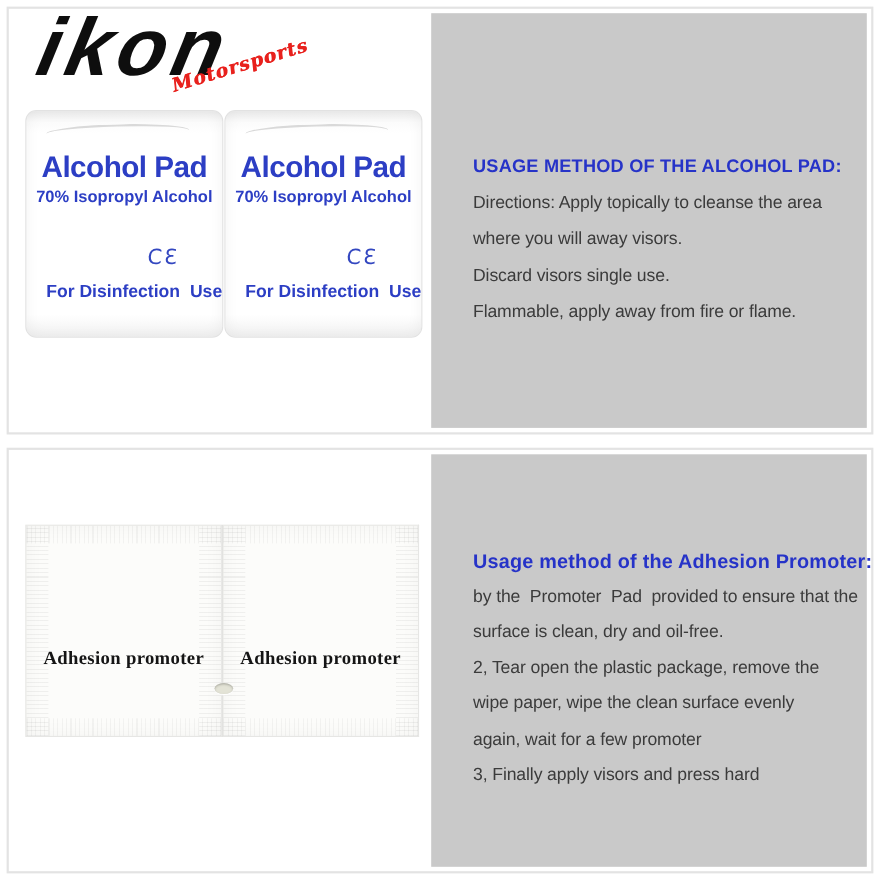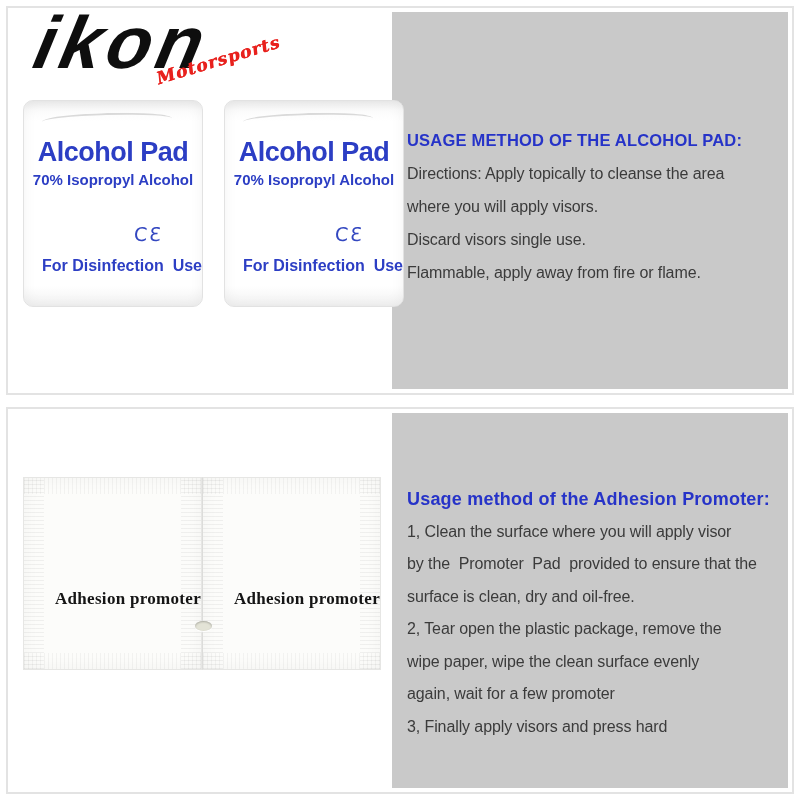--- a/index.html
+++ b/index.html
@@ -26,21 +26,21 @@
     color:#0e0e0e;line-height:1;
   }
   .logo-sub{
     position:absolute;left:122px;top:40px;
     font-family:"DejaVu Serif",serif;font-style:italic;font-weight:bold;
     font-size:17px;color:#e8211d;letter-spacing:1px;
     transform:rotate(-17deg);text-shadow:0.5px 0 0 #e8211d;
     white-space:nowrap;
   }
   
-  .packets-row-top{position:absolute;left:15px;top:92px;display:flex;gap:21px;}
+  .packets-row-top{position:absolute;left:15px;top:92px;display:flex;gap:1px;}
   .packet-alcohol{
     position:relative;width:180px;height:207px;box-sizing:border-box;
     border:1px solid #e2e2e2;border-radius:10px;
     background:
       linear-gradient(180deg,#ededed 0,#fbfbfb 10px,#ffffff 20px,#ffffff 185px,#f1f1f1 100%);
     box-shadow:inset 0 0 14px rgba(0,0,0,0.05);
   }
   .packet-crease{
     position:absolute;left:18px;top:12px;width:130px;height:12px;
     border-top:2px solid #d9d9d9;border-radius:50%;
@@ -57,21 +57,21 @@
   .packet-alcohol .p-ce{
     position:absolute;left:62%;top:122px;
     font-size:19px;color:#3347c0;letter-spacing:2px;
     font-family:"DejaVu Sans",sans-serif;transform:skewX(-4deg);
   }
   .packet-alcohol .p-foot{
     position:absolute;left:0;right:0;top:156px;text-align:right;
     font-size:16px;font-weight:bold;color:#2c3ec4;white-space:pre;
   }
   
-  .panel-text{position:absolute;left:15px;color:#3b3b3b;}
+  .panel-text{position:absolute;left:38px;color:#3b3b3b;margin-top:11px;}
   .panel-text-top{top:112px;line-height:33px;font-size:16px;}
   .panel-text-bottom{top:70px;line-height:32.5px;font-size:16px;}
   .panel-heading{color:#2633c8;font-weight:bold;letter-spacing:0.2px;white-space:nowrap;}
   .panel-heading-top{font-size:16.5px;}
   .panel-heading-bottom{font-size:18px;}
   .panel-line{white-space:pre;letter-spacing:-0.1px;}
   
   .packets-row-bottom{position:absolute;left:15px;top:68px;display:flex;}
   .packet-adhesion{
     position:relative;width:179px;height:193px;box-sizing:border-box;
@@ -79,21 +79,21 @@
     background:
       repeating-linear-gradient(0deg,rgba(0,0,0,0.05) 0 1px,rgba(255,255,255,0) 1px 4px) left/20px 100% no-repeat,
       repeating-linear-gradient(0deg,rgba(0,0,0,0.05) 0 1px,rgba(255,255,255,0) 1px 4px) right/20px 100% no-repeat,
       repeating-linear-gradient(90deg,rgba(0,0,0,0.04) 0 1px,rgba(255,255,255,0) 1px 4px) top/100% 16px no-repeat,
       repeating-linear-gradient(90deg,rgba(0,0,0,0.04) 0 1px,rgba(255,255,255,0) 1px 4px) bottom/100% 16px no-repeat,
       #fcfcfa;
     box-shadow:inset 0 0 18px rgba(0,0,0,0.04);
   }
   .packet-adhesion.right{border-left:1px solid #dcdcda;}
   .packet-adhesion .p-label{
-    position:absolute;left:0;right:0;top:111px;text-align:right;
+    position:absolute;left:0;right:0;top:111px;text-align:center;
     font-family:"Liberation Serif",serif;font-weight:bold;
     font-size:17px;color:#151515;letter-spacing:0.3px;
   }
   .seam-notch{
     position:absolute;left:187px;top:212px;width:17px;height:10px;
     background:#e3e3d6;border-radius:50%;
     box-shadow:inset 0 1px 2px rgba(0,0,0,0.25),0 1px 1px #ffffff;
     z-index:2;
   }
 </style>
@@ -101,21 +101,21 @@
 <body>
 
 <div class="canvas">
 
   <div class="section section-top">
 
     <div class="gray-panel">
       <div class="panel-text panel-text-top">
         <div class="panel-heading panel-heading-top">USAGE METHOD OF THE ALCOHOL PAD:</div>
         <div class="panel-line">Directions: Apply topically to cleanse the area</div>
-        <div class="panel-line">where you will apply visors.</div>
+        <div class="panel-line">where you will away visors.</div>
         <div class="panel-line">Discard visors single use.</div>
         <div class="panel-line">Flammable, apply away from fire or flame.</div>
       </div>
     </div>
 
     <div class="logo">
       <div class="logo-brand">ikon</div>
       <div class="logo-sub">Motorsports</div>
     </div>
 
@@ -136,21 +136,20 @@
       </div>
     </div>
 
   </div>
 
   <div class="section section-bottom">
 
     <div class="gray-panel">
       <div class="panel-text panel-text-bottom">
         <div class="panel-heading panel-heading-bottom">Usage method of the Adhesion Promoter:</div>
-        <div class="panel-line">1, Clean the surface where you will apply visor</div>
         <div class="panel-line">by the  Promoter  Pad  provided to ensure that the</div>
         <div class="panel-line">surface is clean, dry and oil-free.</div>
         <div class="panel-line">2, Tear open the plastic package, remove the</div>
         <div class="panel-line">wipe paper, wipe the clean surface evenly</div>
         <div class="panel-line">again, wait for a few promoter</div>
         <div class="panel-line">3, Finally apply visors and press hard</div>
       </div>
     </div>
 
     <div class="packets-row-bottom">

